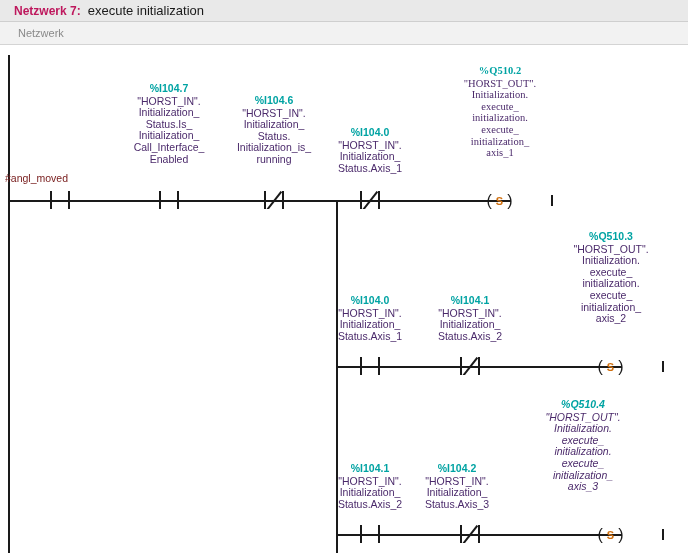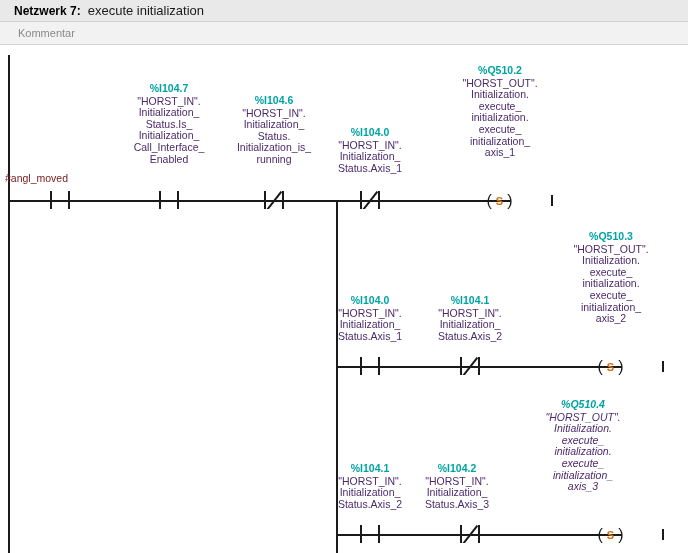--- a/index.html
+++ b/index.html
@@ -15,21 +15,21 @@
 
   
   #network-header {
     position: absolute; left: 0; top: 0;
     width: 688px; height: 21px;
     background: #e9e9e9;
     border-bottom: 1px solid #cfcfcf;
     display: flex; align-items: center;
   }
   #network-title {
-    font-size: 12px; font-weight: bold; color: #000000;
+    font-size: 12px; font-weight: bold; color: #be185d;
     margin-left: 14px;
   }
   #network-subtitle {
     font-size: 13px; color: #1a1a1a;
     margin-left: 7px;
   }
 
   #comment-bar {
     position: absolute; left: 0; top: 22px;
     width: 688px; height: 22px;
@@ -131,21 +131,21 @@
 </head>
 <body>
 
 <div id="network-header">
   <span id="network-title">Netzwerk 7:</span>
   <span id="network-subtitle">execute initialization</span>
 </div>
 
 <div id="comment-bar">
   <span id="comment-divider"></span>
-  <span id="comment-text">Kommentar</span>
+  <span id="comment-text">Netzwerk</span>
 </div>
 
 <div id="ladder">
 
   <div class="rail" style="left:8px; top:10px; width:2px; height:498px;"></div>
 
   <div class="wire-h" style="left:9px; top:155px; width:502px;"></div>
 
   <div class="lbl-local" style="left:5px; top:127px;">#angl_moved</div>
   <div class="contact" style="left:50px; top:146px;">
@@ -188,21 +188,21 @@
     <span class="sym">"HORST_IN".
 Initialization_
 Status.Axis_1</span>
   </div>
   <div class="contact" style="left:360px; top:146px;">
     <div class="bar left"></div>
     <div class="slash"></div>
     <div class="bar right"></div>
   </div>
 
-  <div class="lbl" style="left:441px; top:20px;">
+  <div class="lbl" style="left:441px; top:20px;font-family:Liberation Serif, serif;">
     <span class="addr">%Q510.2</span>
     <span class="sym">"HORST_OUT".
 Initialization.
 execute_
 initialization.
 execute_
 initialization_
 axis_1</span>
   </div>
   <div class="coil" style="left:480px; top:145px;">

